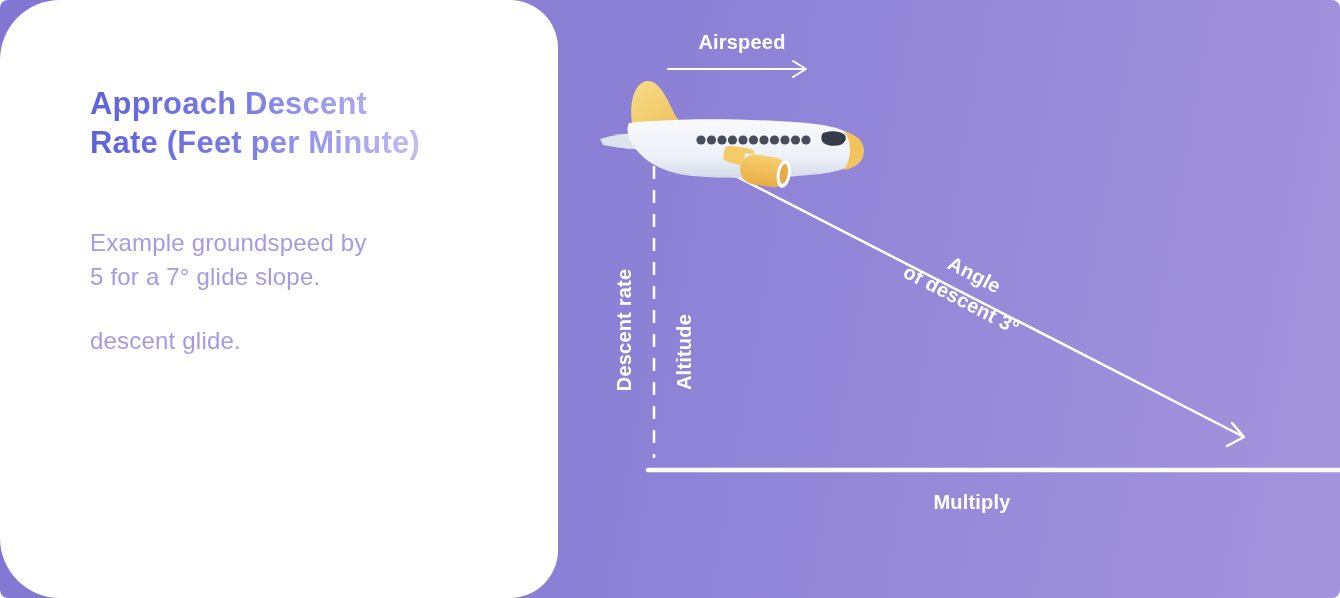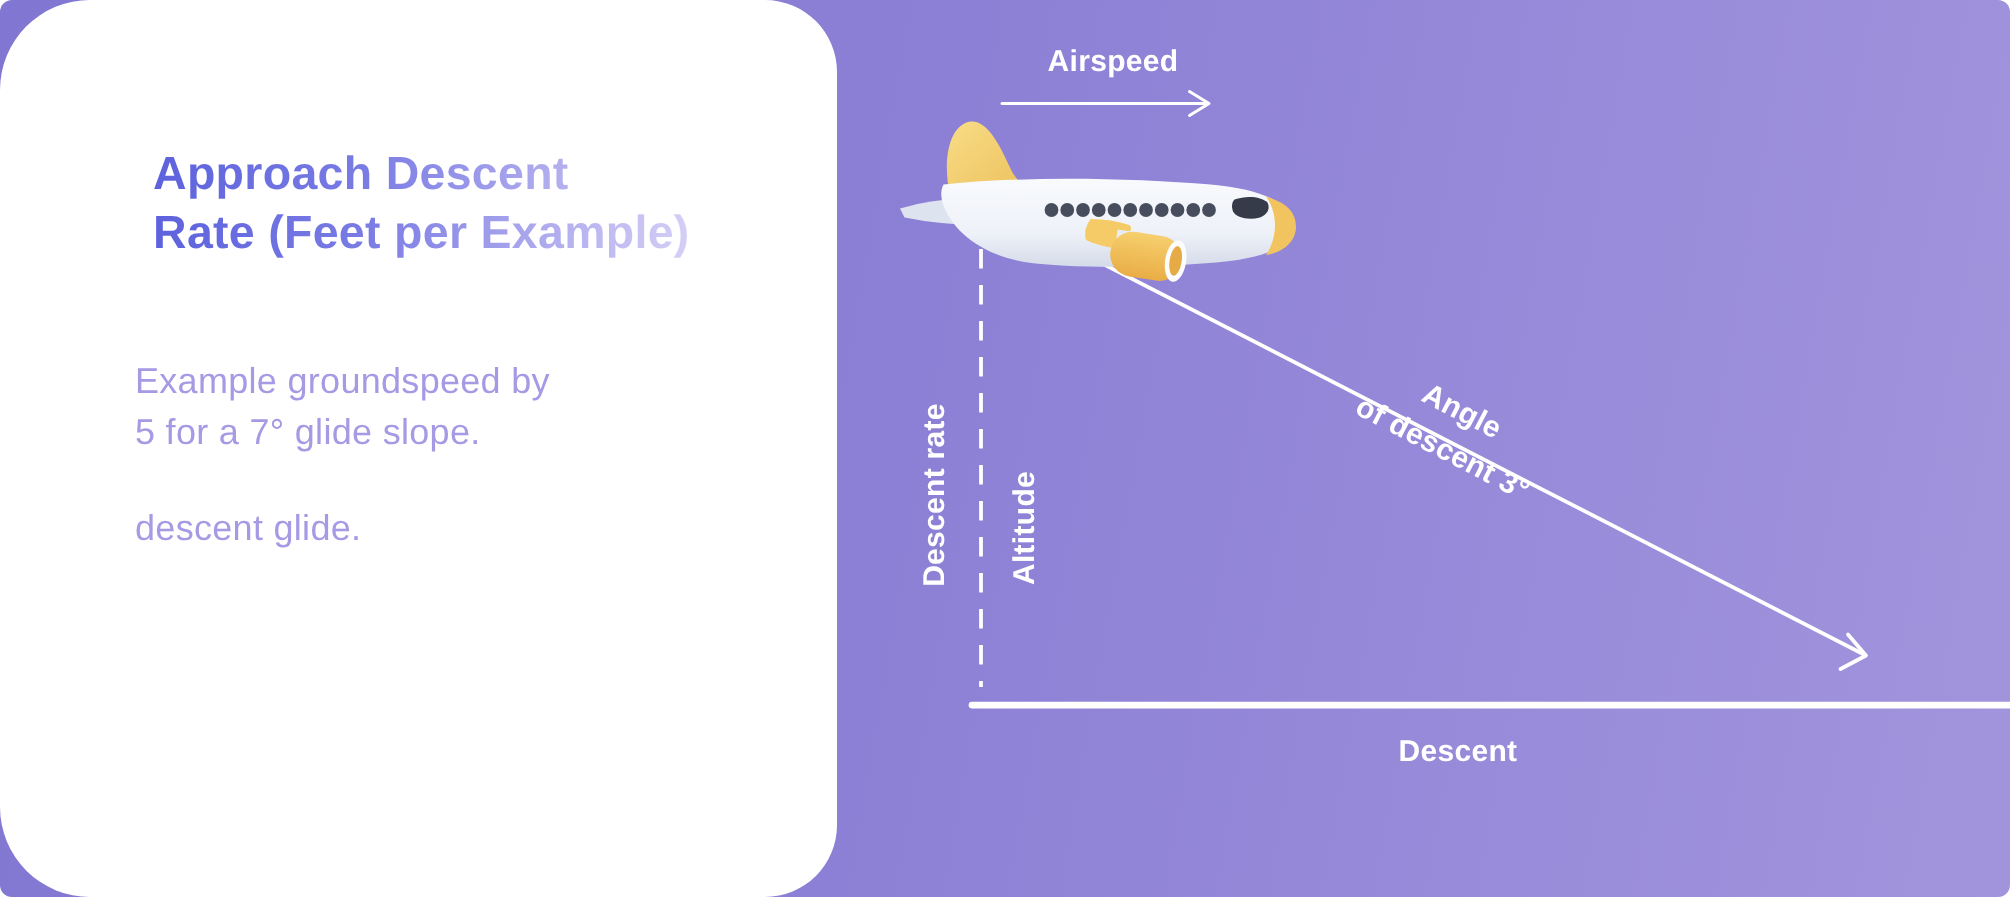--- a/index.html
+++ b/index.html
@@ -26,21 +26,21 @@
     left:968px;top:287px;transform:translate(-50%,-50%) rotate(27.5deg);
     text-align:center;line-height:28px;
   }
   .lbl-angle .line{display:block;}
   .card{
     position:absolute;left:0;top:0;width:558px;height:598px;
     background:#ffffff;border-radius:60px 48px 48px 60px;
     padding:84px 60px 0 90px;
   }
   .title{
-    margin:12px;font-size:31px;line-height:39px;font-weight:700;letter-spacing:.2px;
+    margin:0;font-size:31px;line-height:39px;font-weight:700;letter-spacing:.2px;
     background:linear-gradient(90deg,#5d62dd 0%,#7b7de4 38%,#b9b4f0 74%,#ddd9f8 100%);
     -webkit-background-clip:text;background-clip:text;
     -webkit-text-fill-color:transparent;color:#7b7de4;
   }
   .title .line{display:block;}
   .body-text{
     margin:0;color:#a79ae4;font-size:24px;line-height:34px;font-weight:400;
     letter-spacing:.2px;
   }
   .body-text .line{display:block;}
@@ -121,26 +121,26 @@
     </g>
   </svg>
 
   <div class="lbl lbl-airspeed">Airspeed</div>
   <div class="lbl lbl-descent-rate">Descent rate</div>
   <div class="lbl lbl-altitude">Altitude</div>
   <div class="lbl lbl-angle">
     <span class="line">Angle</span>
     <span class="line">of descent 3°</span>
   </div>
-  <div class="lbl lbl-distance">Descent</div>
+  <div class="lbl lbl-distance">Multiply</div>
 
   <div class="card">
     <h1 class="title">
       <span class="line">Approach Descent</span>
-      <span class="line">Rate (Feet per Example)</span>
+      <span class="line">Rate (Feet per Minute)</span>
     </h1>
     <p class="body-text para1">
       <span class="line">Example groundspeed by</span>
       <span class="line">5 for a 7° glide slope.</span>
     </p>
     <p class="body-text para2">
       <span class="line">descent glide.</span>
     </p>
   </div>
 

